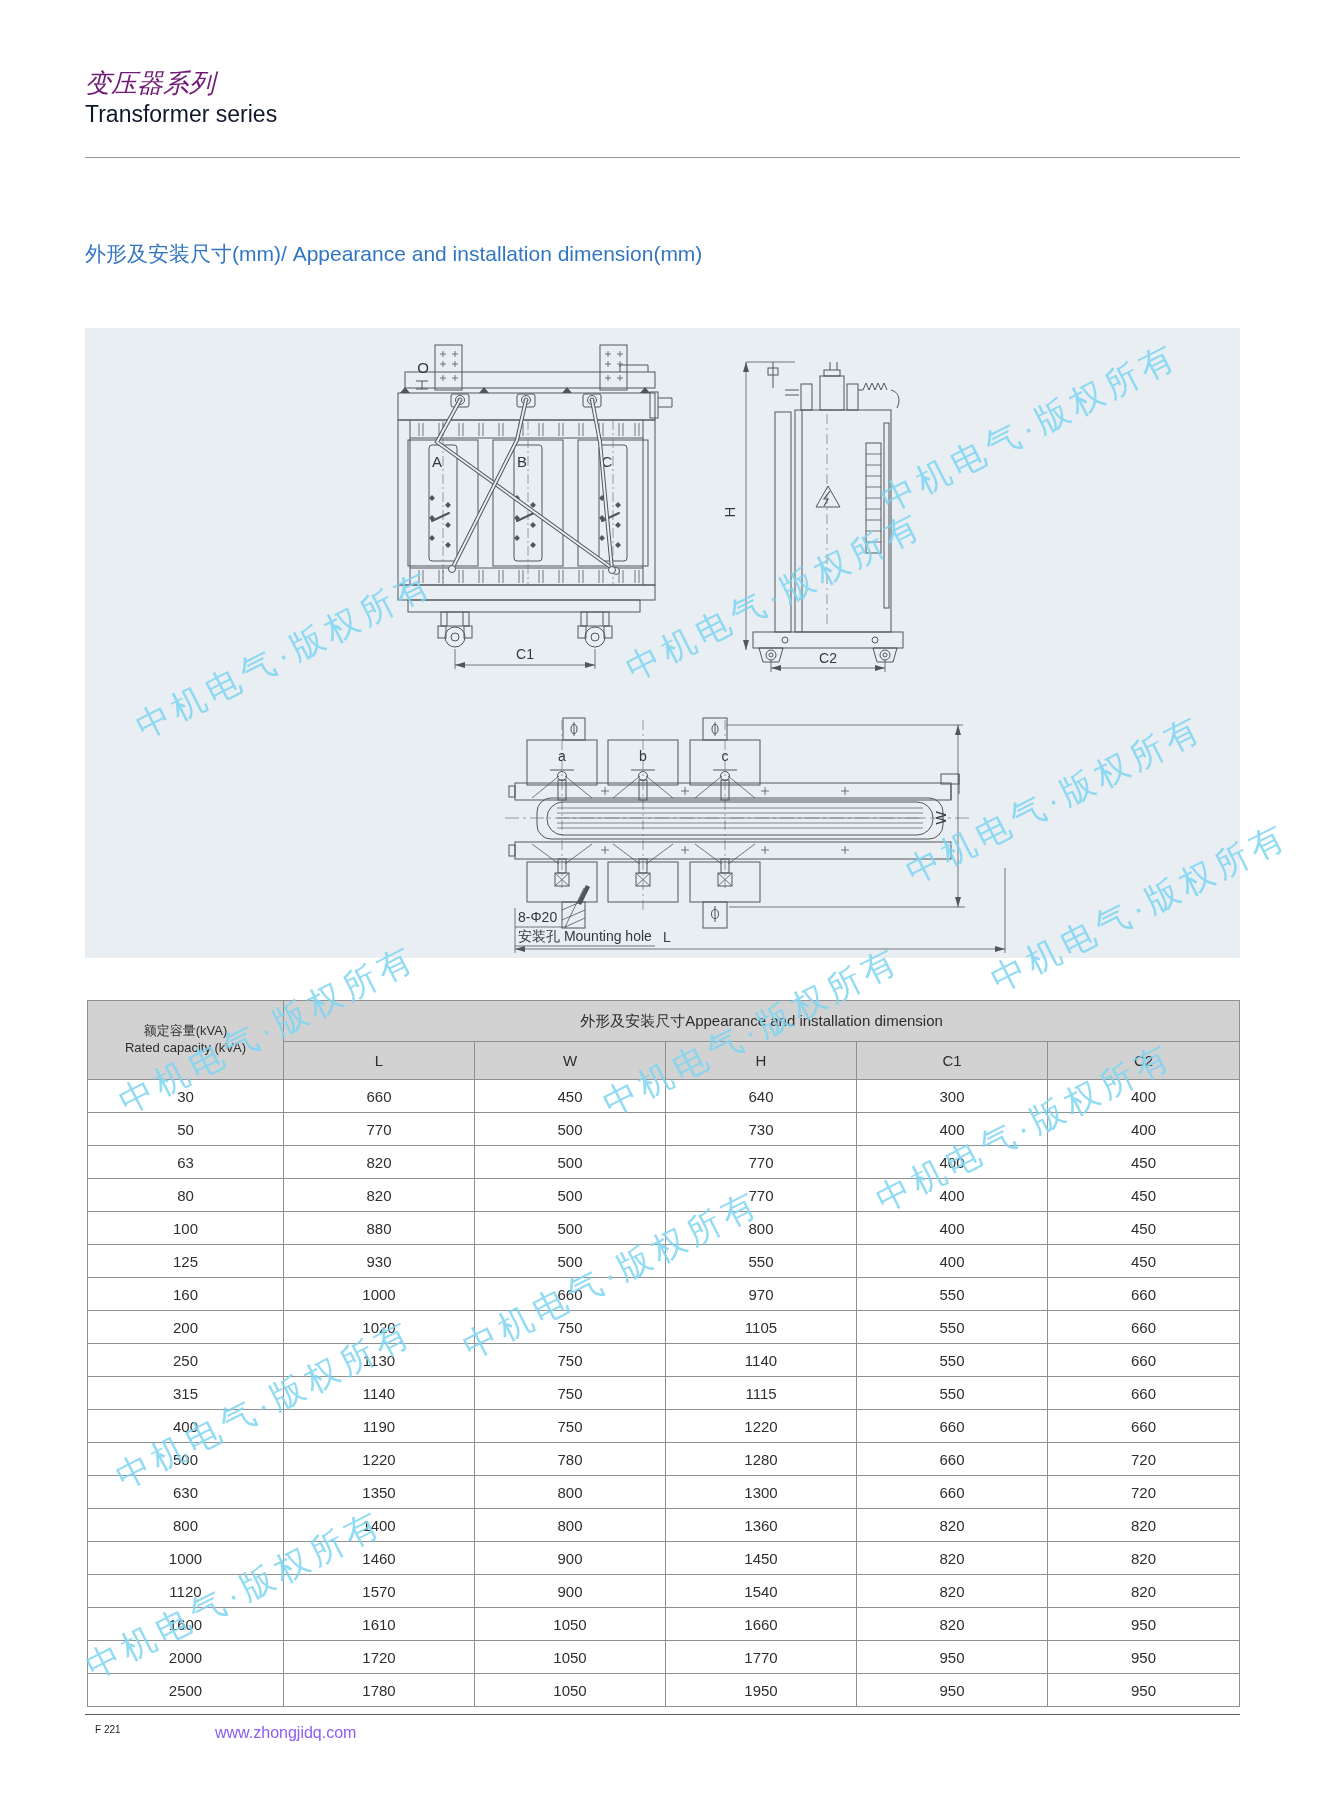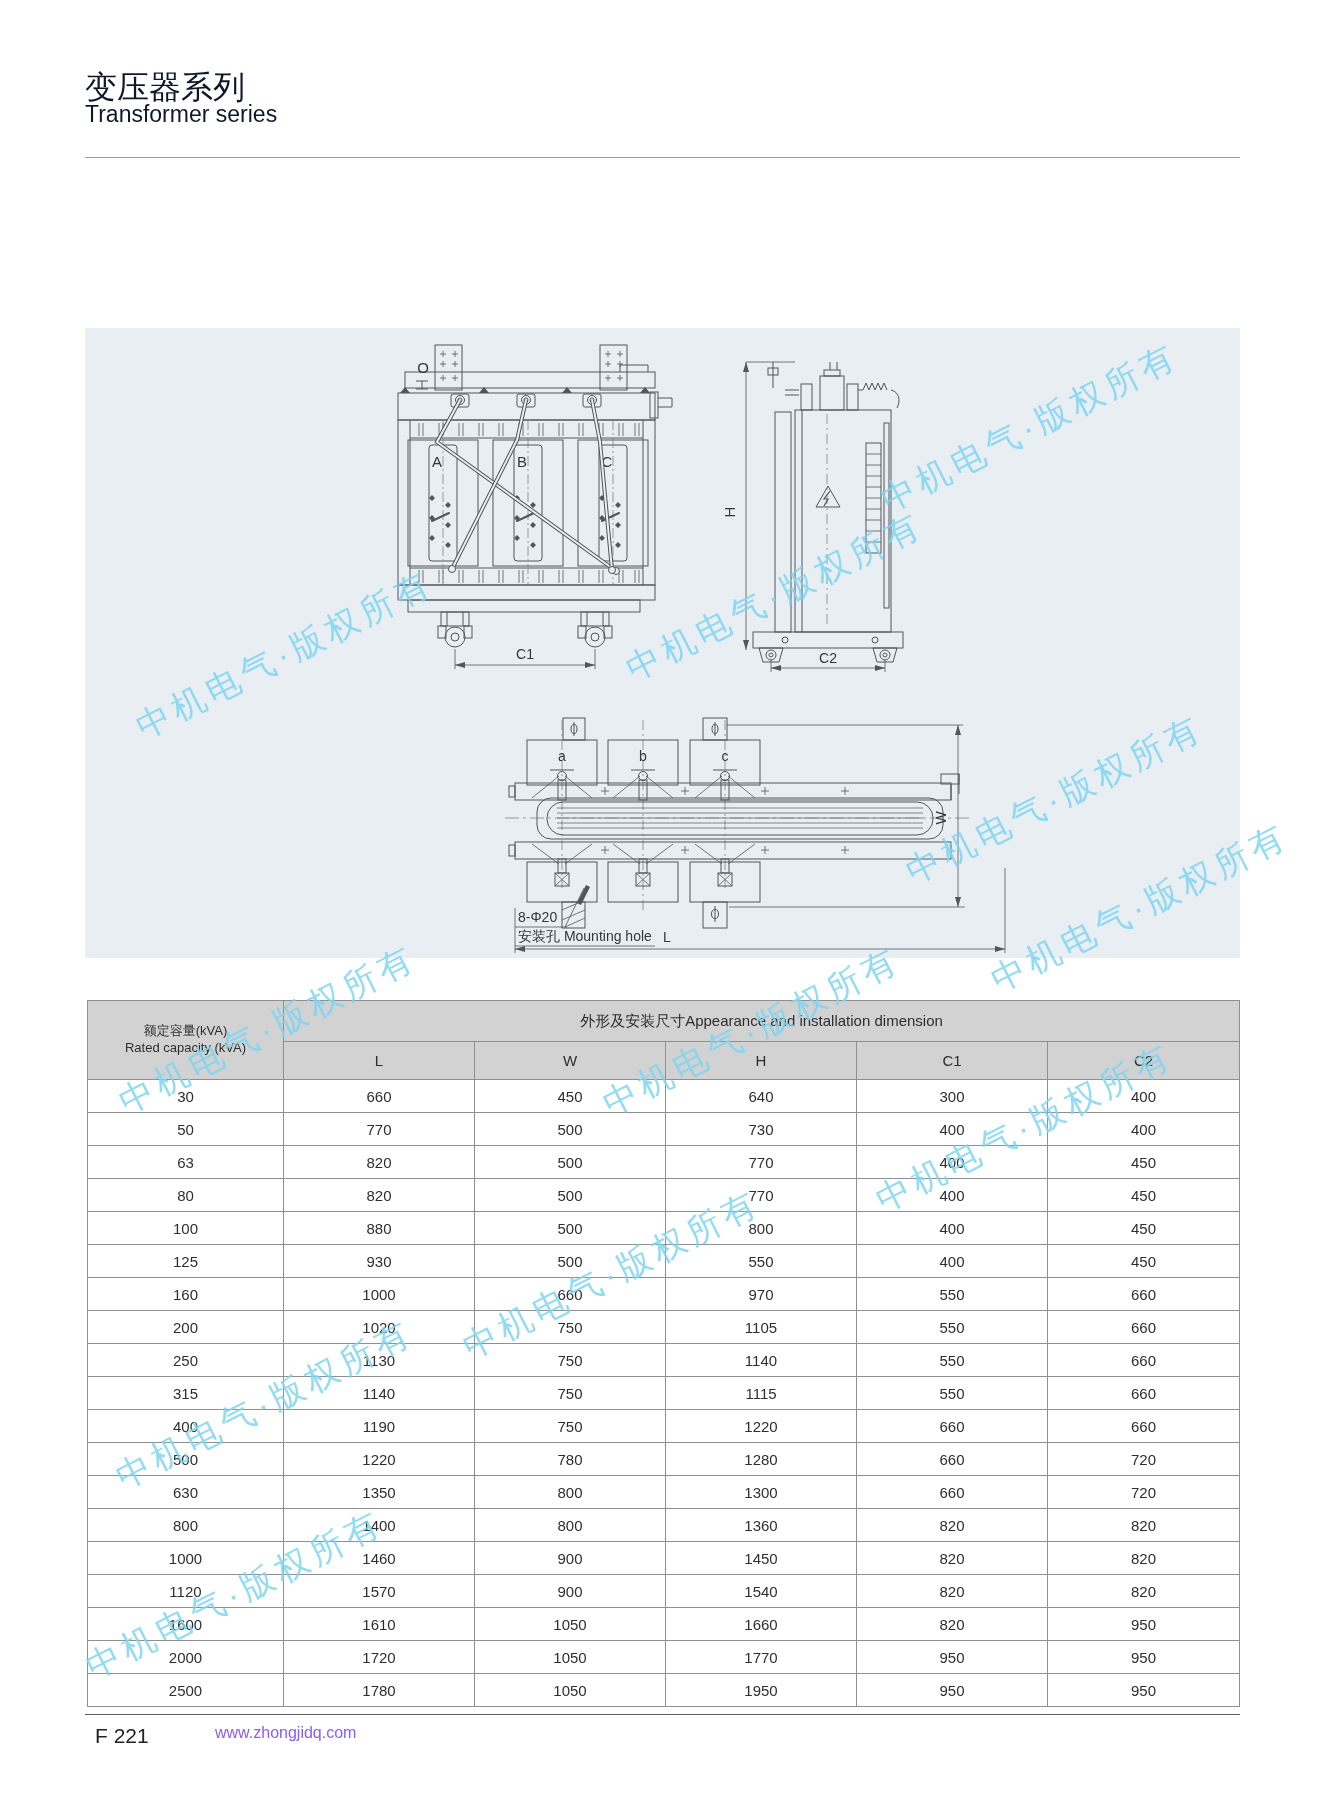--- a/index.html
+++ b/index.html
@@ -1,47 +1,48 @@
 <!DOCTYPE html>
 <html><head>
 <meta charset="utf-8">
 <style>
   html,body{margin:0;padding:0;background:#ffffff;}
   .page{position:relative;width:1325px;height:1800px;background:#ffffff;overflow:hidden;
         font-family:"Liberation Sans","DejaVu Sans",sans-serif;color:#3d3d3d;}
-  .hdr-zh{position:absolute;left:85px;top:66px;font-size:32px;color:#0f172a;}
+  .hdr-zh{position:absolute;left:85px;top:66px;font-size:26px;color:#701a75;font-style:italic;}
   .hdr-en{position:absolute;left:85px;top:101px;font-size:23px;color:#0f172a;}
   .hdr-rule{position:absolute;left:85px;top:157px;width:1155px;height:1px;background:#9b9b9b;}
   .sec-title{position:absolute;left:85px;top:240px;font-size:21px;color:#3276c2;}
   .panel{position:absolute;left:85px;top:328px;width:1155px;height:630px;background:#e9eef2;}
   .tbl-wrap{position:absolute;left:87px;top:1000px;width:1153px;}
   table{border-collapse:collapse;table-layout:fixed;width:1153px;font-size:15px;color:#2e2e2e;}
   th,td{border:1px solid #8f8f8f;text-align:center;padding:0;font-weight:normal;}
   table{border:1px solid #777;}
   thead th{background:#d2d2d2;}
   .gh{height:40px;}
   .sh{height:37px;}
   tbody td{height:32px;}
   .cap-h{line-height:1.3;font-size:13px;}
   .ftr-rule{position:absolute;left:85px;top:1714px;width:1155px;height:1px;background:#5a5a5a;}
-  .ftr-no{position:absolute;left:95px;top:1724px;font-size:21px;color:#222;}
+  .ftr-no{position:absolute;left:95px;top:1724px;font-size:10px;color:#222;}
   .ftr-web{position:absolute;left:215px;top:1724px;font-size:16px;color:#8b5cf6;}
   .wm{position:absolute;white-space:nowrap;font-size:34px;letter-spacing:5px;color:#7ed5f2;
       opacity:.85;transform:translate(-50%,-50%) rotate(-27deg);z-index:5;pointer-events:none;font-weight:500;}
   svg text{fill:#33383c;font-family:"Liberation Sans","DejaVu Sans",sans-serif;stroke:none;}
 </style>
 </head>
 <body>
 
 <div class="page">
 
   <div class="hdr-zh">变压器系列</div>
   <div class="hdr-en">Transformer series</div>
   <div class="hdr-rule"></div>
 
+  <div class="sec-title">外形及安装尺寸(mm)/ Appearance and installation dimension(mm)</div>
 
   <div class="panel">
     <svg width="1155" height="630" viewBox="0 0 1155 630" stroke="#50565c" fill="none" stroke-width="1">
 
       <g>
 
         <rect x="350" y="17" width="27" height="45"></rect>
         <rect x="515" y="17" width="27" height="45"></rect>
         <path d="M355 26h6M358 23v6M367 26h6M370 23v6M355 36h6M358 33v6M367 36h6M370 33v6M355 50h6M358 47v6M367 50h6M370 47v6" stroke-width="0.8"></path>
         <path d="M520 26h6M523 23v6M532 26h6M535 23v6M520 36h6M523 33v6M532 36h6M535 33v6M520 50h6M523 47v6M532 50h6M535 47v6" stroke-width="0.8"></path>

